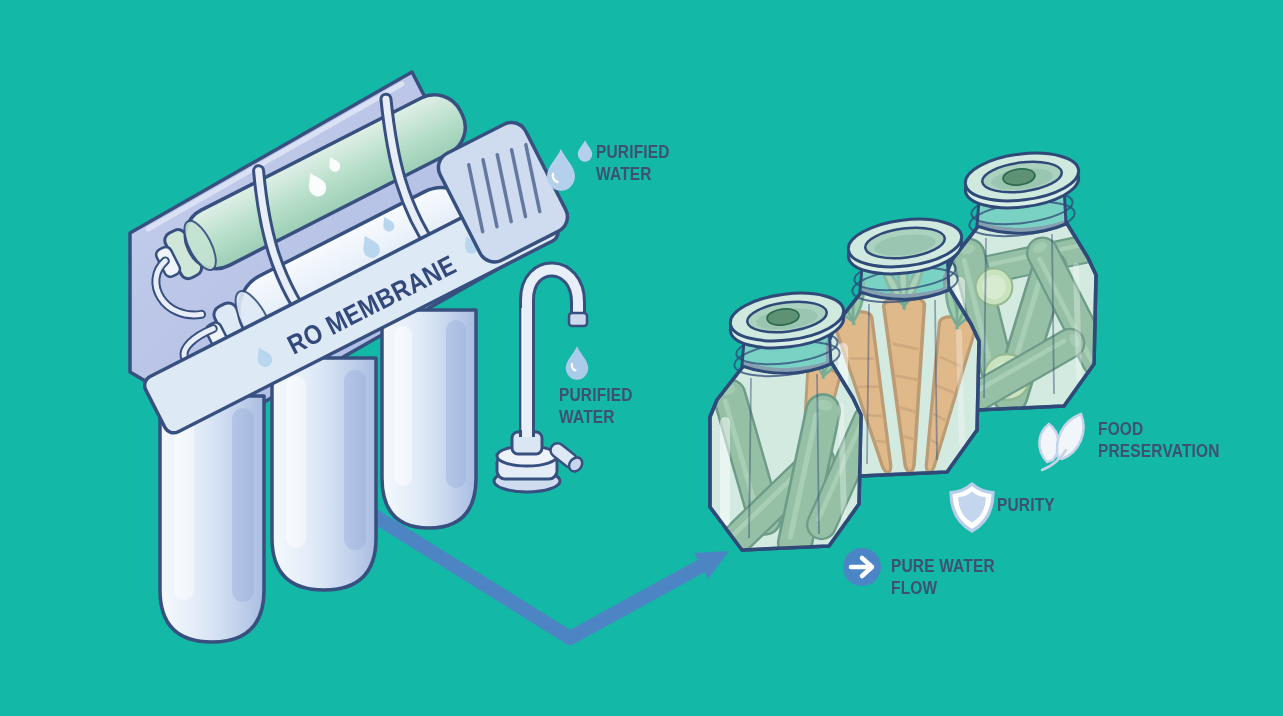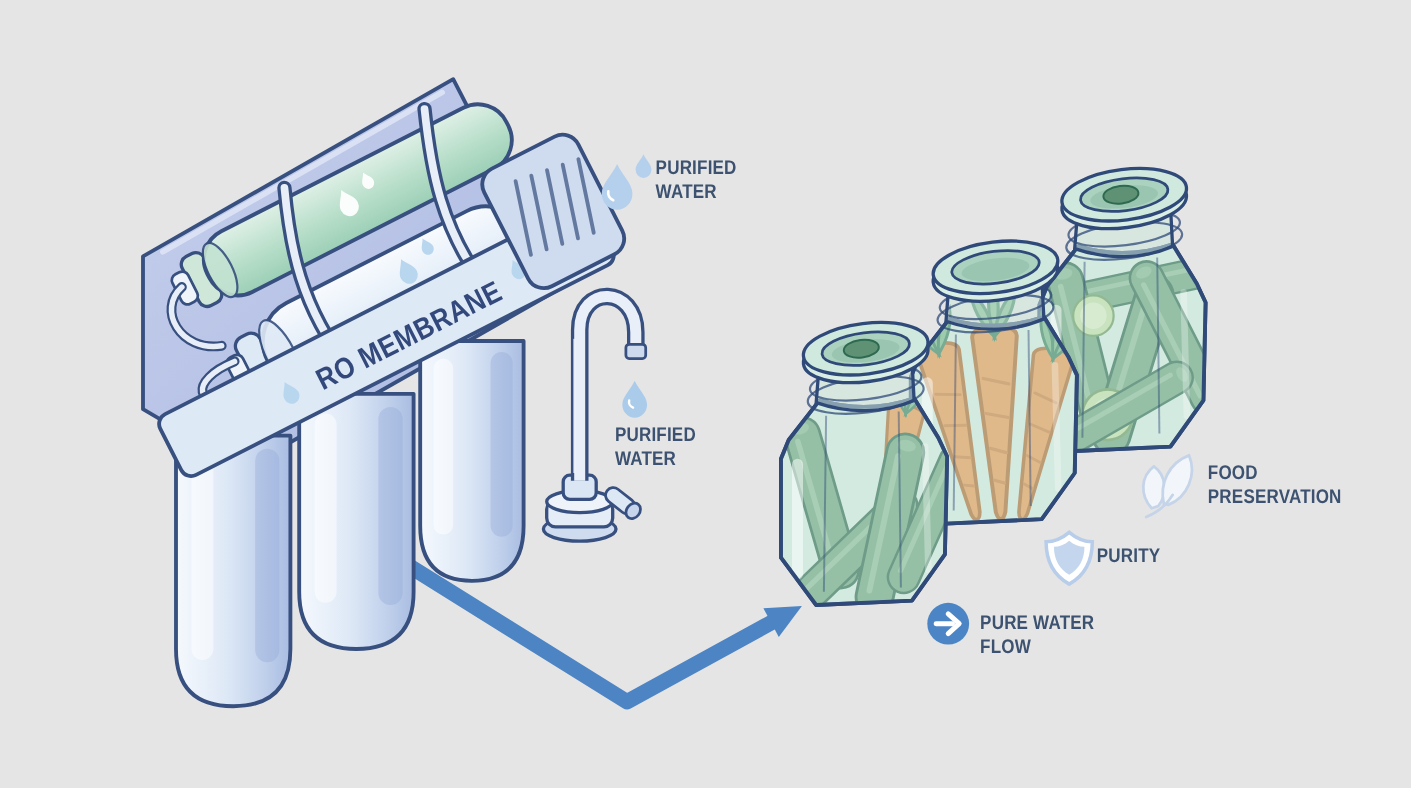--- a/index.html
+++ b/index.html
@@ -1,16 +1,16 @@
 <!DOCTYPE html>
 <html><head>
 <meta charset="utf-8">
 <style>
   html,body{margin:0;padding:0;background:#ffffff;}
-  .stage{position:relative;width:1283px;height:716px;background:#e5e5e5;overflow:hidden;
+  .stage{position:relative;width:1283px;height:716px;background:#14b8a6;overflow:hidden;
          font-family:"Liberation Sans",sans-serif;}
   .stage svg{position:absolute;left:0;top:0;}
   .label{position:absolute;font-weight:700;font-size:18px;line-height:1.22;color:#3d5270;
          letter-spacing:0.2px;transform:scaleX(.86);transform-origin:0 0;white-space:nowrap;}
 </style>
 </head>
 <body>
 
 <div class="stage">
 

